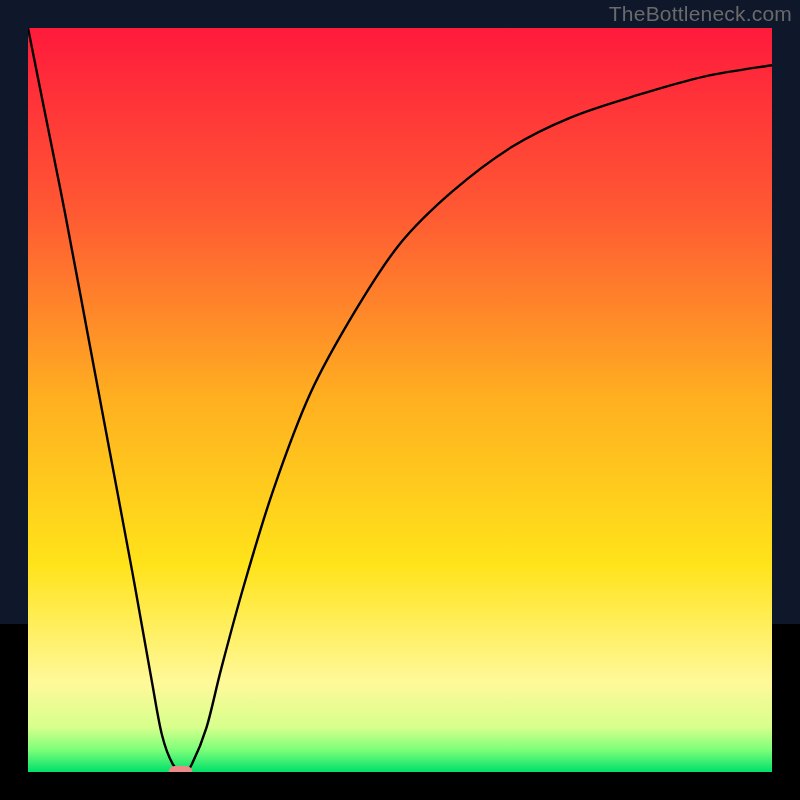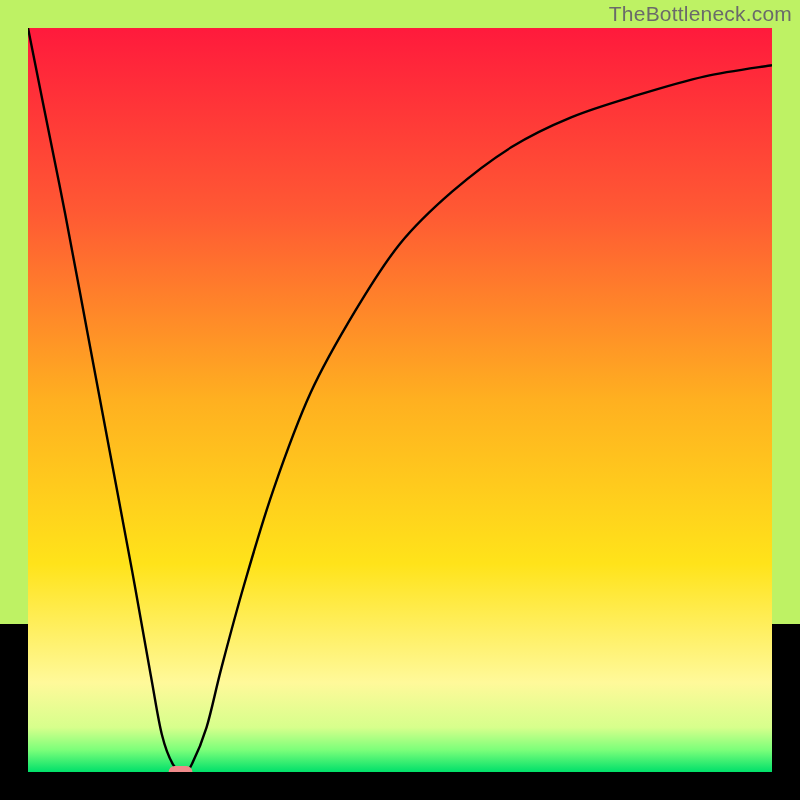--- a/index.html
+++ b/index.html
@@ -8,21 +8,21 @@
     width: 800px;
     height: 800px;
     overflow: hidden;
     background: #000;
     font-family: Arial, Helvetica, sans-serif;
   }
   .frame {
     position: relative;
     width: 800px;
     height: 624px;
-    background: #bef264;
+    background: #0f172a;
   }
   .plot-area {
     position: absolute;
     left: 28px;
     top: 28px;
     width: 744px;
     height: 744px;
     overflow: hidden;
   }
   .plot-area svg {

